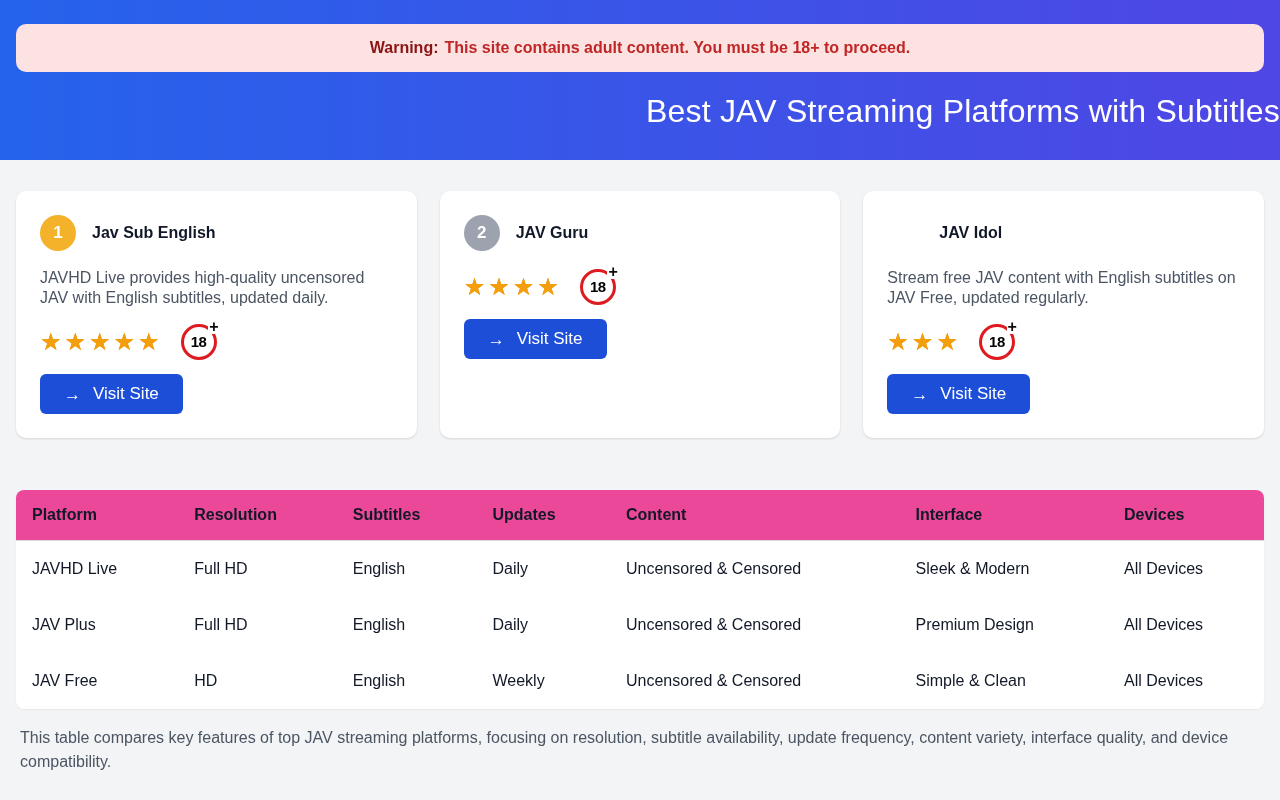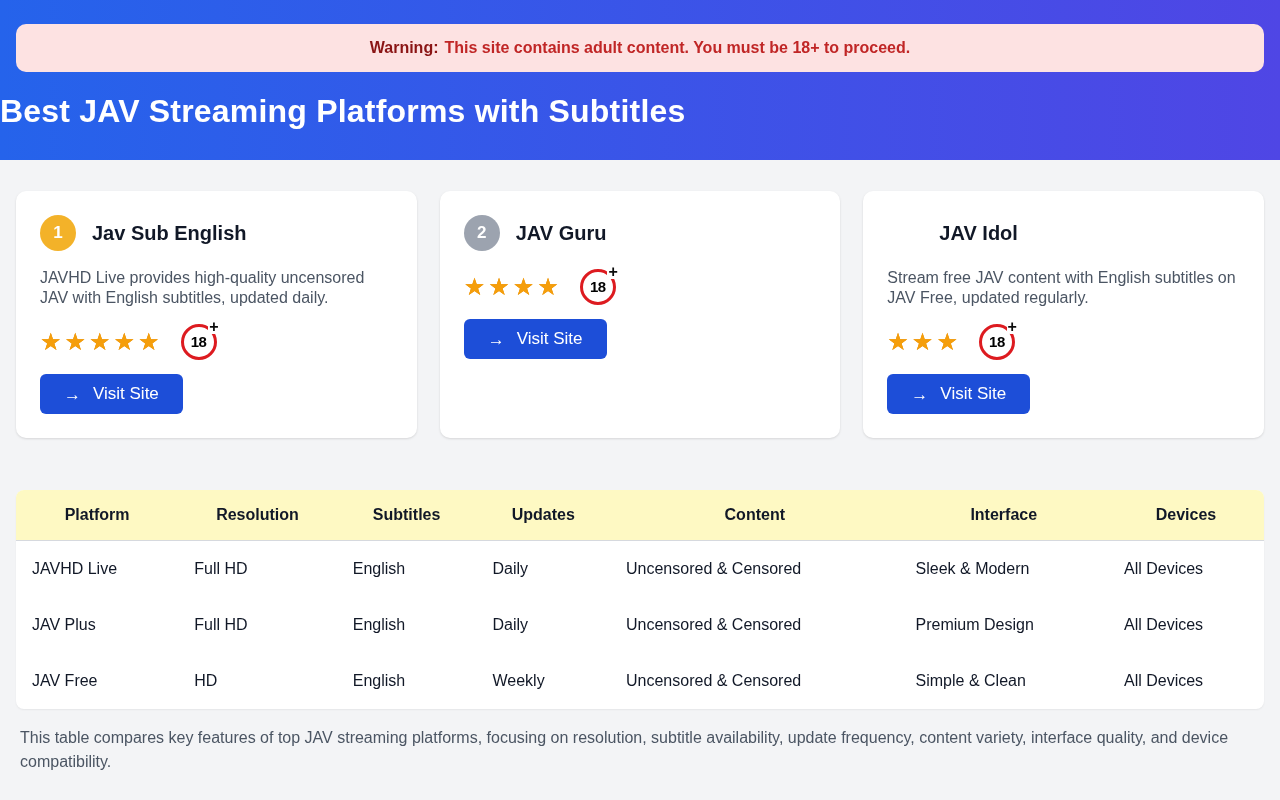--- a/index.html
+++ b/index.html
@@ -22,24 +22,24 @@
     background: #fde2e2;
     border-radius: 10px;
     display: flex; align-items: center; justify-content: center;
     gap: 6px;
     font-size: 16px; font-weight: 700;
   }
   .warning-label { color: #8a1414; }
   .warning-text  { color: #c02626; }
   .page-title {
     margin-top: 21px;
-    text-align: left;
+    text-align: right;
     color: #ffffff;
     font-size: 32px;
-    font-weight: 700;
+    font-weight: 400;
     letter-spacing: 0.2px;
   }
 
   
   .cards {
     display: flex;
     gap: 23px;
     margin: 31px 16px 0;
   }
   .card {
@@ -54,21 +54,21 @@
     margin-bottom: 17px;
   }
   .rank-badge {
     width: 36px; height: 36px;
     border-radius: 50%;
     display: flex; align-items: center; justify-content: center;
     color: #ffffff; font-size: 17px; font-weight: 700;
     flex: 0 0 36px;
   }
   .card-title {
-    font-size: 20px; font-weight: 700; color: #111827;
+    font-size: 16px; font-weight: 700; color: #111827;
   }
   .card-desc {
     font-size: 16px; line-height: 20px; color: #4b5563;
     margin-bottom: 7px;
     min-height: 48px;
   }
   .rating-row {
     display: flex; align-items: center; gap: 18px;
     margin-bottom: 14px; height: 37px;
   }
@@ -112,22 +112,22 @@
     overflow: hidden;
     box-shadow: 0 1px 2px rgba(0,0,0,0.06);
   }
   table.compare {
     width: 100%;
     border-collapse: collapse;
     font-size: 16px;
     color: #111827;
   }
   table.compare thead th {
-    background: #fef9c3;
-    text-align: center;
+    background: #ec4899;
+    text-align: left;
     font-weight: 700;
     padding: 16px;
     border-bottom: 1px solid #d6d9de;
   }
   table.compare td {
     padding: 19px 16px;
     text-align: left;
   }
   th.c1 { width: 13%; }   th.c2 { width: 12.7%; }
   th.c3 { width: 11.2%; } th.c4 { width: 10.7%; }

